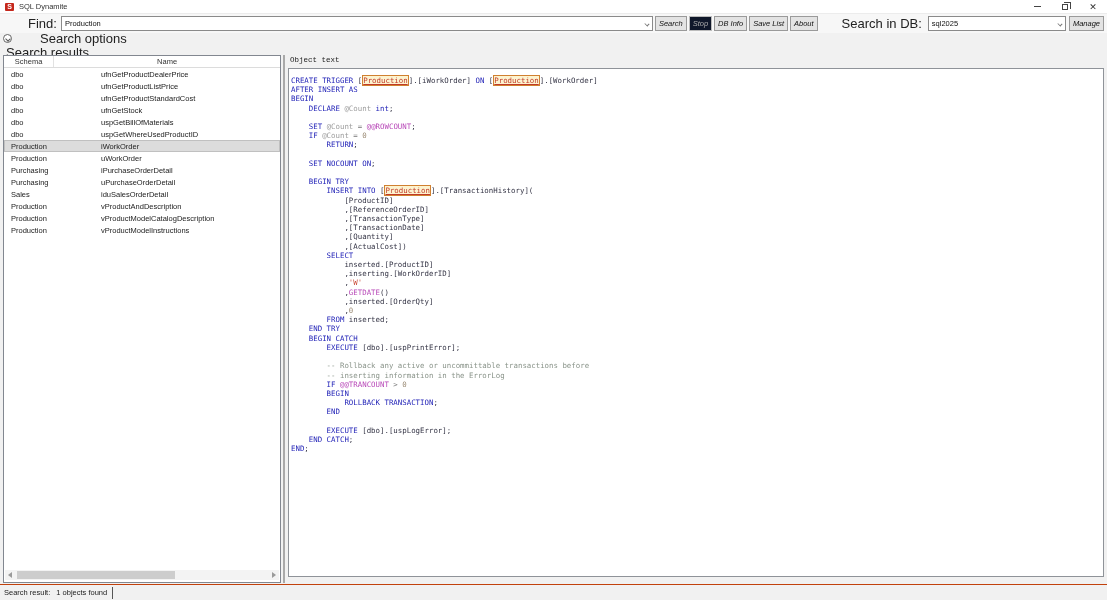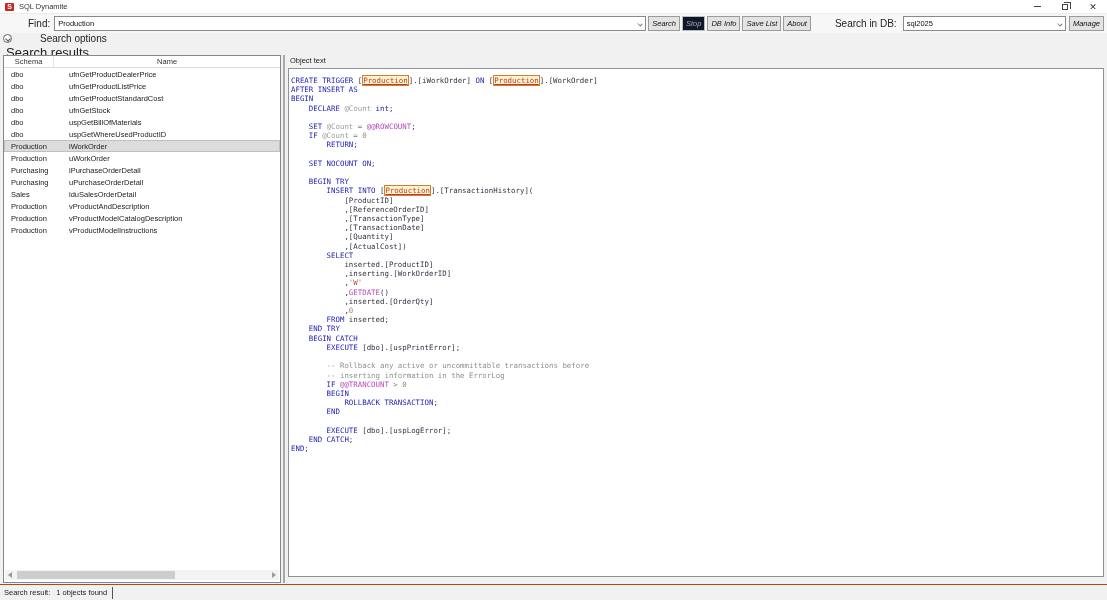--- a/index.html
+++ b/index.html
@@ -17,21 +17,21 @@
   .win-controls { margin-left:auto; display:flex; height:14px; }
   .win-btn { width:28px; height:14px; display:flex; align-items:center; justify-content:center; }
   .glyph-min { width:7px; height:1px; background:#444; }
   .glyph-restore { width:6px; height:6px; border:1px solid #444; position:relative; background:#fff; }
   .glyph-restore::before { content:""; position:absolute; left:1px; top:-3px; width:6px; height:6px;
     border:1px solid #444; border-left:none; border-bottom:none; }
   .glyph-close { font-size:9px; color:#333; line-height:10px; }
   
   .toolbar { position:absolute; left:0; top:14px; width:1107px; height:19px;
     display:flex; align-items:center; background:#f7f7f7; }
-  .lbl { font-size:10px; color:#222; white-space:nowrap;padding-left:24px; }
+  .lbl { font-size:13px; color:#222; white-space:nowrap;padding-left:24px; }
   .find-label { margin-left:4px; }
   .combo { height:15px; background:#fff; border:1px solid #8a8a8a; display:flex;
     align-items:center; position:relative; }
   .combo-find { width:592px; margin-left:4px; }
   .combo-db { flex:1; margin-left:4px; }
   .combo-value { font-size:7.5px; padding-left:3px; color:#111; white-space:nowrap; }
   .combo-arrow { position:absolute; right:3px; top:5px; width:4px; height:4px;
     border-right:1px solid #777; border-bottom:1px solid #777; transform:rotate(45deg) scale(1,0.8); }
   .btn { height:15px; margin-left:2px; padding:0 3px; background:#e3e3e3;
     border:1px solid #9a9a9a; font-size:7.5px; color:#111; display:flex; align-items:center;
@@ -47,38 +47,38 @@
     border-right:1px solid #555; border-bottom:1px solid #555; transform:rotate(45deg); }
   .searchopts .lbl { margin-left:4px; }
   .results-label { position:absolute; left:6px; top:45px; font-size:13px; color:#222; }
   
   .list { position:absolute; left:3px; top:55px; width:278px; height:528px;
     background:#fff; border:1px solid #828790; overflow:hidden; }
   .lheader { display:flex; height:12px; border-bottom:1px solid #dcdcdc; background:#fff; }
   .hcell { font-size:7.5px; color:#333; display:flex; align-items:center; justify-content:center; }
   .hcell.h-schema { width:62px; border-right:1px solid #e2e2e2; }
   .hcell.h-name { width:280px; }
-  .lrow { display:flex; height:12px; align-items:center; }
+  .lrow { display:flex; height:12px; align-items:center;gap:32px; }
   .lrow.selected { background:#dcdcdc; box-shadow:inset 0 0 0 1px #c0c0c0; }
   .c-schema { width:62px; padding-left:7px; font-size:7.5px; color:#222; white-space:nowrap; }
   .c-name { padding-left:3px; font-size:7.5px; color:#222; white-space:nowrap; }
   
   .hscroll { position:absolute; left:1px; right:1px; bottom:2px; height:10px;
     background:#f3f3f3; display:flex; align-items:center; }
   .hs-arrow { width:10px; height:10px; display:flex; align-items:center; justify-content:center; }
   .tri-left { width:0; height:0; border-top:3px solid transparent; border-bottom:3px solid transparent;
     border-right:4px solid #9a9a9a; }
   .tri-right { width:0; height:0; border-top:3px solid transparent; border-bottom:3px solid transparent;
     border-left:4px solid #9a9a9a; }
   .hs-track { flex:1; height:10px; position:relative; }
   .hs-thumb { position:absolute; left:2px; top:1px; width:158px; height:8px; background:#cdcdcd; }
   
   .splitter { position:absolute; left:283px; top:55px; width:2px; height:528px; background:#a9a9a9; }
   
-  .objtext-label { position:absolute; left:290px; top:56px; font-size:7.5px; color:#222; }
+  .objtext-label { position:absolute; left:290px; top:56px; font-size:7.5px; color:#222;font-family:Liberation Mono, monospace; }
   .code-pane { position:absolute; left:288px; top:68px; width:816px; height:509px;
     background:#fff; border:1px solid #8f9399; overflow:hidden; padding:7px 0 0 2px; }
   .code-line { font-family:"DejaVu Sans Mono", monospace; font-size:7.4px; line-height:9.2px;
     white-space:pre; color:#333; }
   .tok-kw  { color:#2425b8; }
   .tok-id  { color:#333344; }
   .tok-var { color:#9e9e9e; }
   .tok-sys { color:#b94ab9; }
   .tok-str { color:#cc4b37; }
   .tok-num { color:#9a8a74; }

